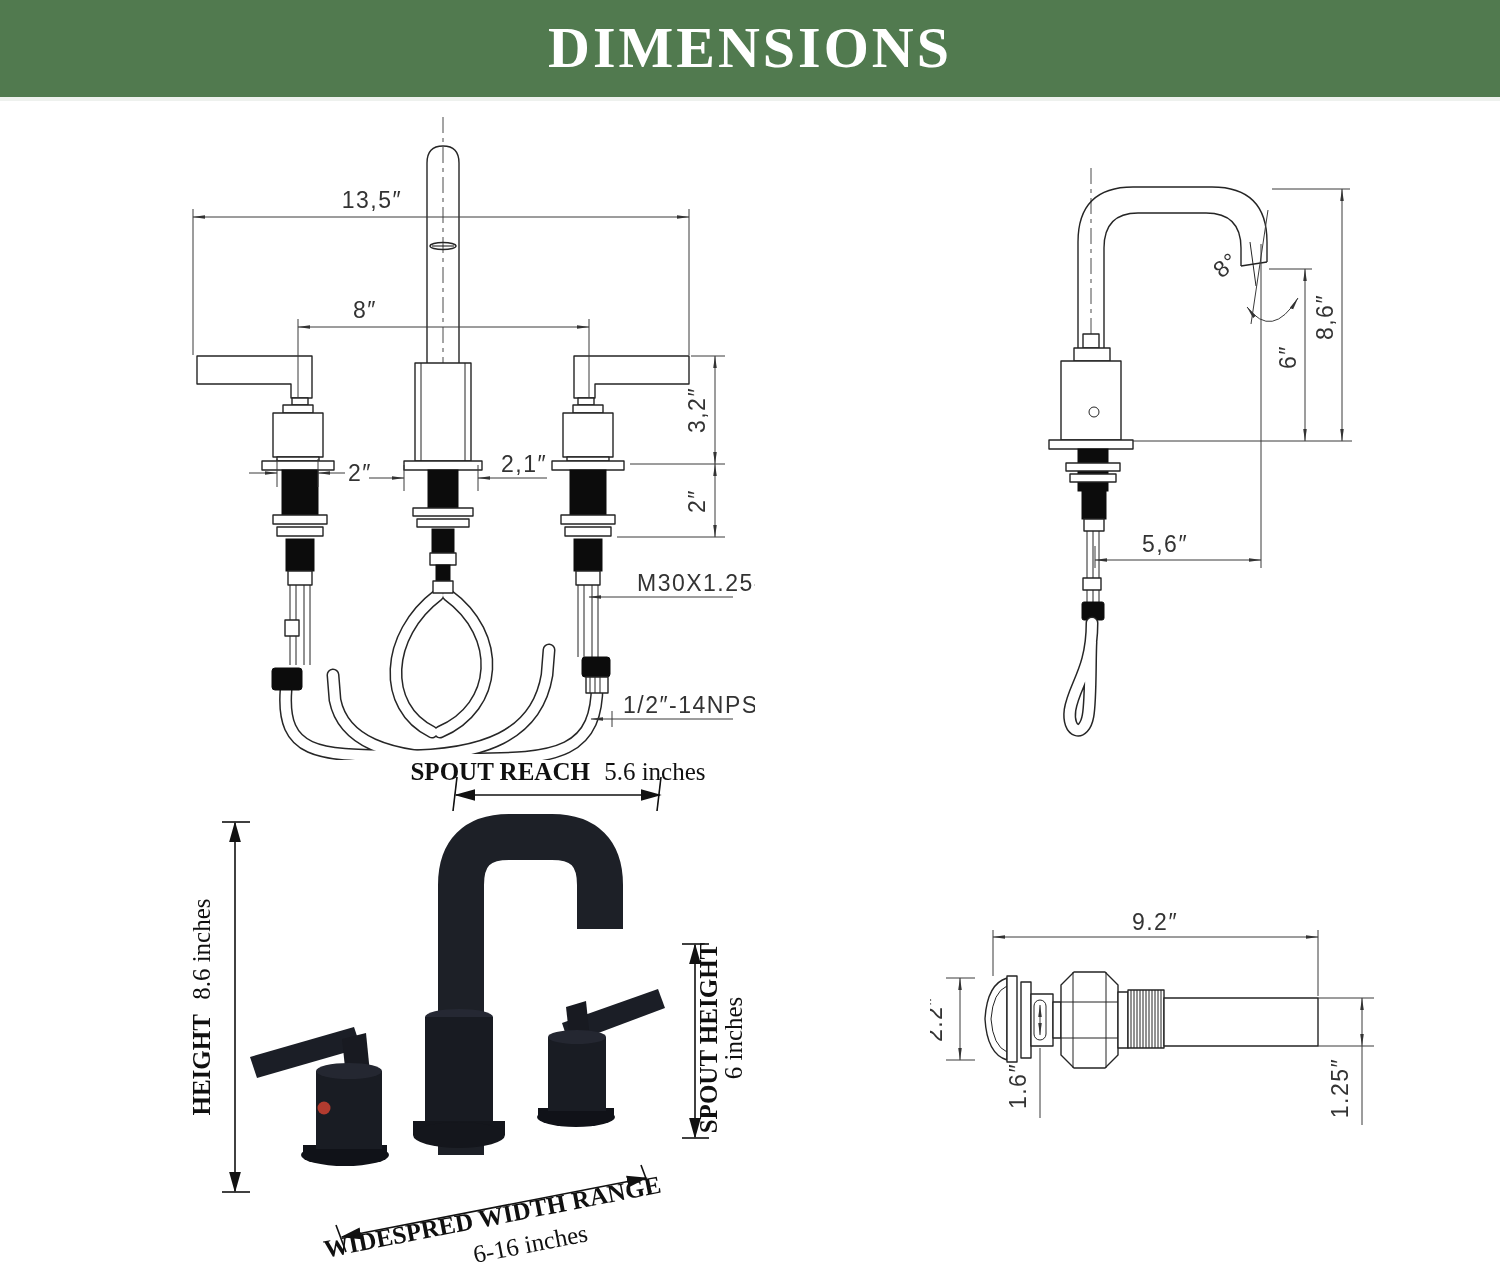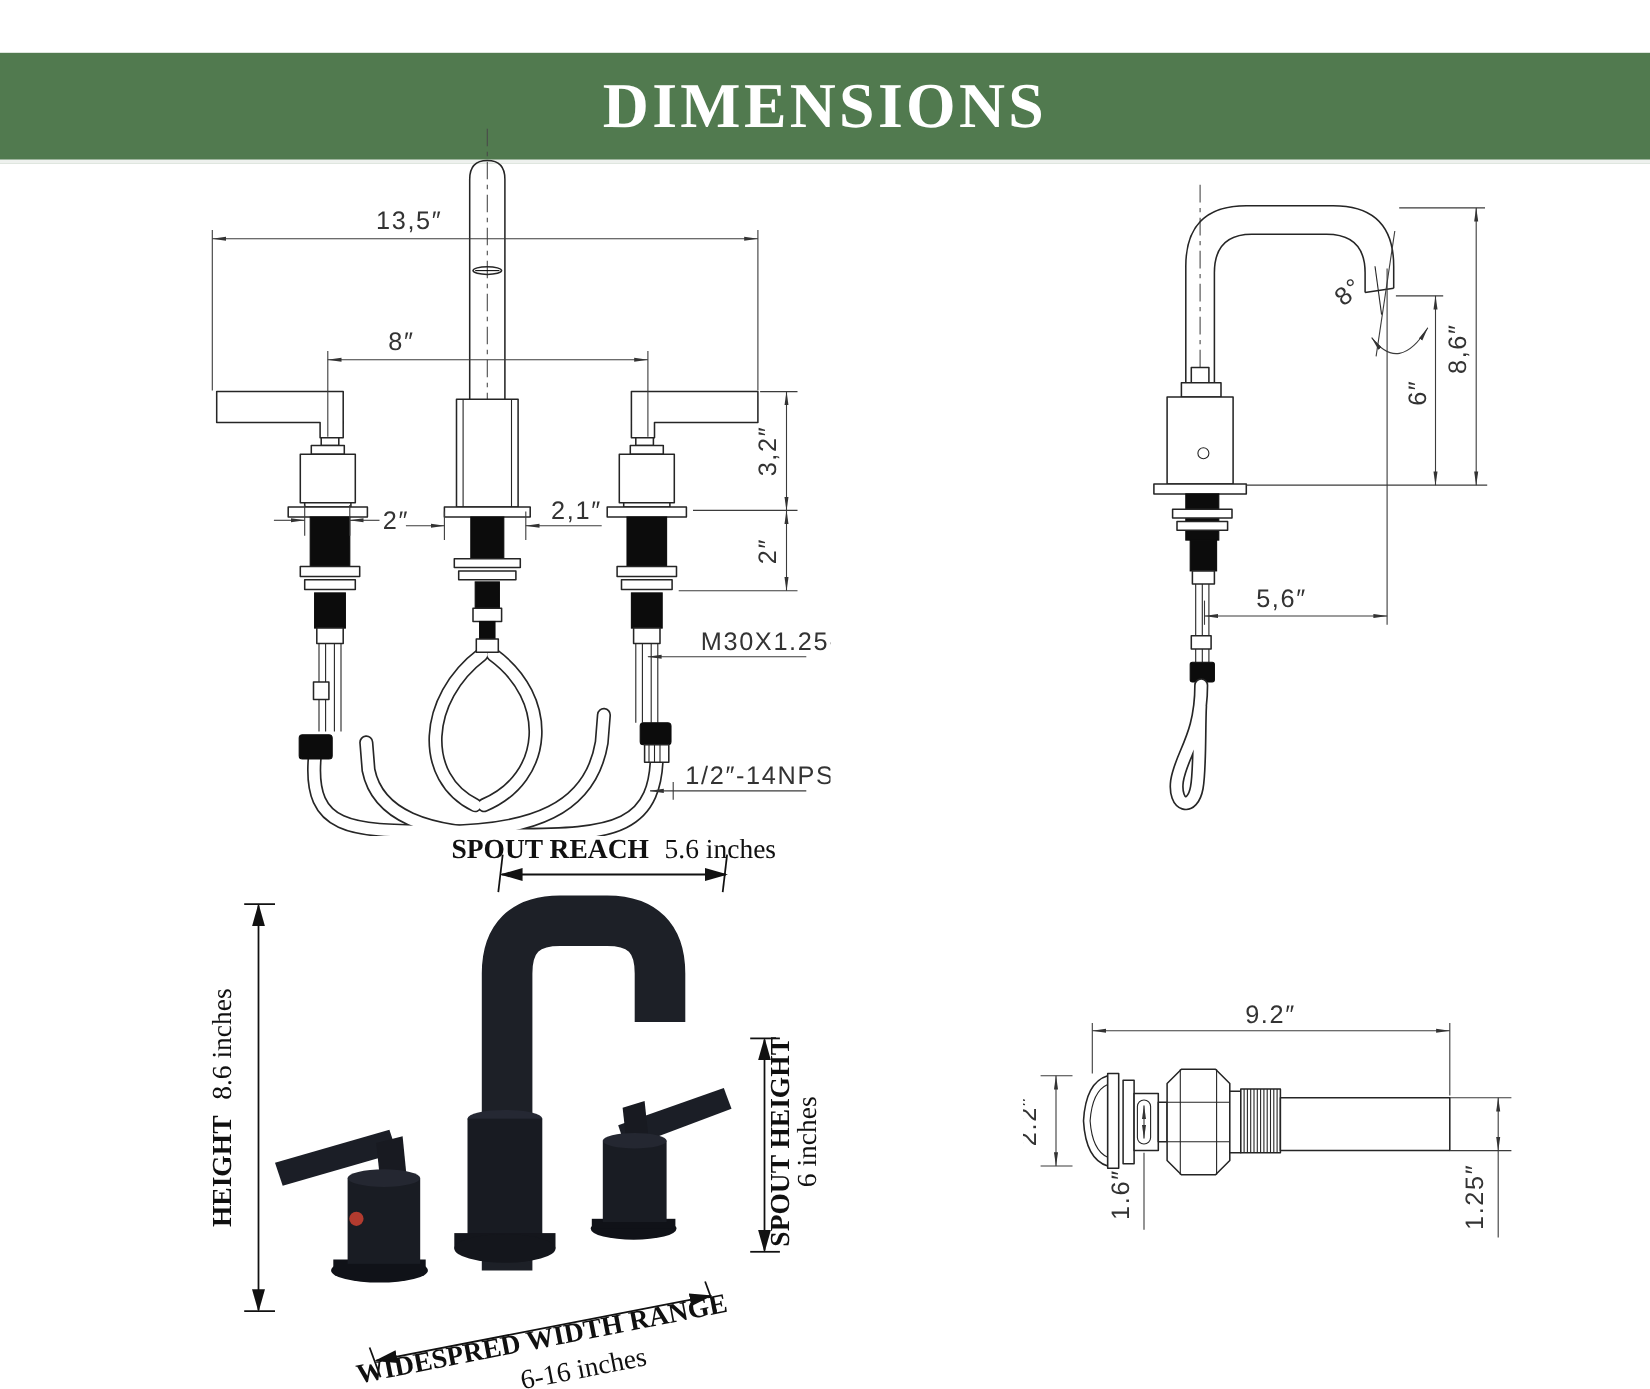--- a/index.html
+++ b/index.html
@@ -1,19 +1,19 @@
 <!DOCTYPE html>
 <html><head>
 <meta charset="utf-8">
 <style>
   html,body{margin:0;padding:0;background:#fff;}
   .page{position:relative;width:1500px;height:1263px;background:#ffffff;overflow:hidden;
         font-family:"Liberation Sans",sans-serif;}
   .hdr{position:absolute;left:0;top:0;width:1500px;height:97px;background:#517a4f;
-       display:flex;align-items:center;justify-content:center;border-bottom:4px solid #eef1ee;margin-top:48px;}
+       display:flex;align-items:center;justify-content:center;border-bottom:4px solid #eef1ee;}
   .hdr-title{color:#ffffff;font-family:"Liberation Serif",serif;font-weight:bold;
        font-size:58px;letter-spacing:3px;margin-top:-2px;}
   svg{position:absolute;}
   #sv1{left:185px;top:115px;}
   #sv2{left:1000px;top:150px;}
   #sv3{left:180px;top:755px;}
   #sv4{left:930px;top:890px;}
   .cad{fill:none;stroke:#252525;stroke-width:1.4;stroke-linejoin:round;}
   .cadthin{fill:none;stroke:#252525;stroke-width:1;}
   .wht{fill:#ffffff;stroke:#252525;stroke-width:1.4;stroke-linejoin:round;}

